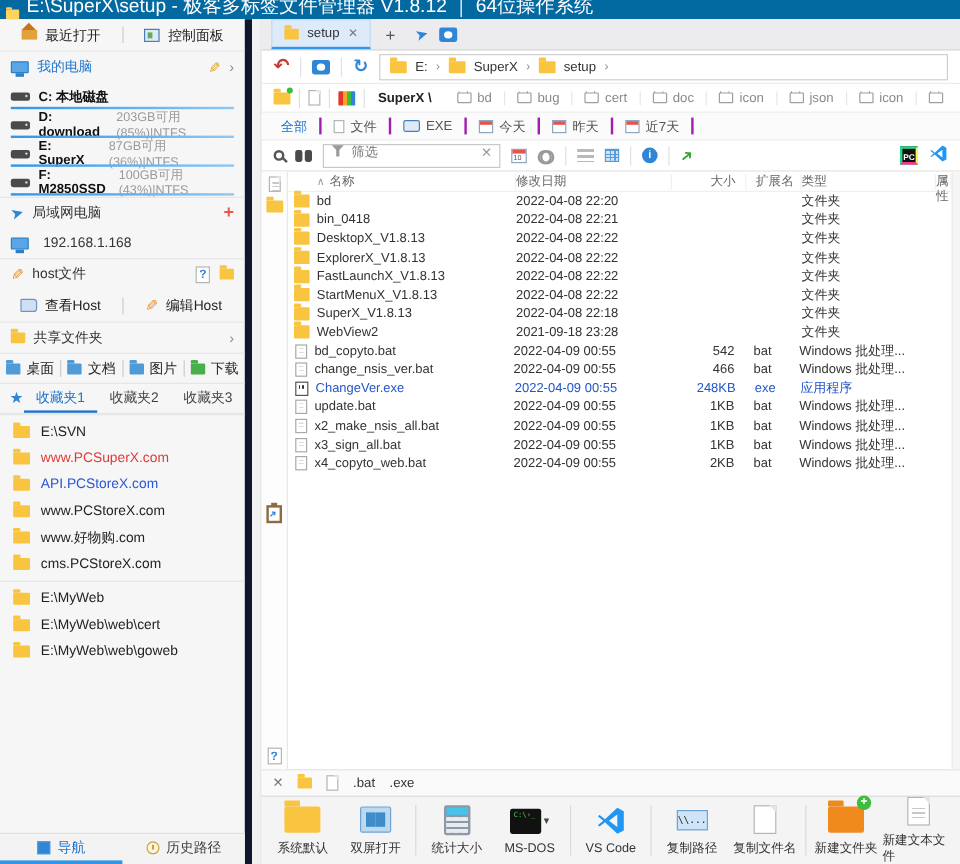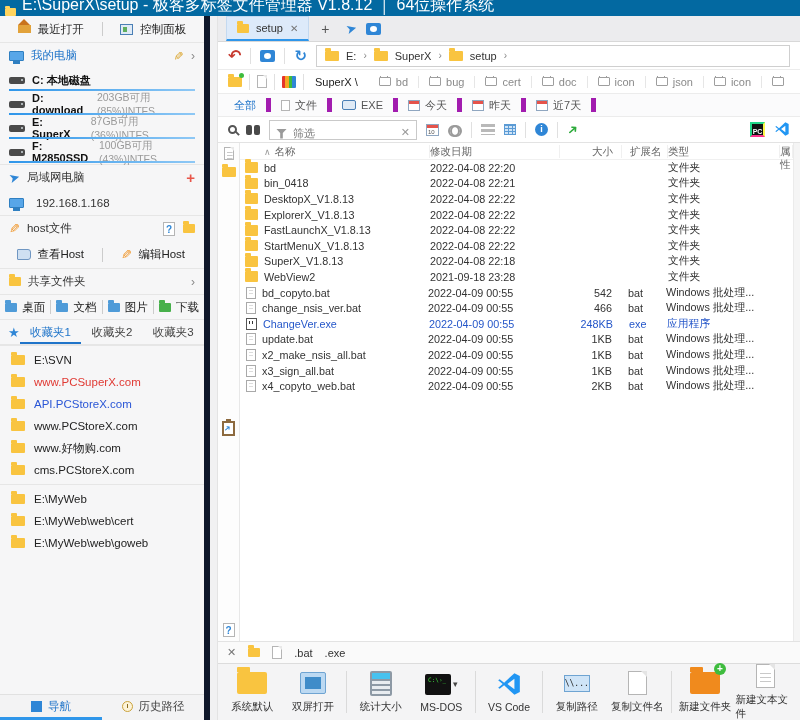--- a/index.html
+++ b/index.html
@@ -95,36 +95,36 @@
 .back{color:#c63a2f;font-size:16px;font-weight:bold;line-height:1;cursor:pointer}
 .refresh{color:#2f86d6;font-size:15px;font-weight:bold;line-height:1;cursor:pointer}
 .tsep2{width:1px;height:16px;background:#e0e0e0}
 .crumbbox{flex:1;display:flex;align-items:center;gap:7px;border:1px solid #cfcfcf;height:22px;padding:0 8px;background:#fff}
 .crumb{display:flex;align-items:center;gap:7px;cursor:pointer}
 .csep{color:#888;font-size:10px}
 .chiprow{height:24px;display:flex;align-items:center;gap:7px;padding:0 10px;border-bottom:1px solid #ececec;flex:none}
 .folddot{position:relative}
 .folddot::after{content:"";position:absolute;right:-2px;top:-4px;width:5px;height:5px;border-radius:50%;background:#3ebc3e}
 .rainbow{display:inline-block;width:14px;height:12px;background:linear-gradient(90deg,#e5342c 0 25%,#f6a623 25% 50%,#3ebc3e 50% 75%,#2f86d6 75%);border-radius:1px;flex:none}
-.chip-prefix{color:#222;font-weight:normal;padding:0 4px}
+.chip-prefix{color:#222;font-weight:bold;padding:0 4px}
 .chips{display:flex;align-items:center;overflow:hidden;flex:1}
 .chip{display:flex;align-items:center;gap:5px;color:#8a8a8a;padding:0 10px;border-right:1px solid #e6e6e6;white-space:nowrap;cursor:pointer}
 .filtrow{height:23px;display:flex;align-items:center;padding:0 6px;border-bottom:1px solid #ececec;background:#fbfbfc;flex:none}
-.fitem{display:flex;align-items:center;gap:5px;color:#555;padding:0 10px;border-right:5px solid #a21caf;height:14px;cursor:pointer}
+.fitem{display:flex;align-items:center;gap:5px;color:#555;padding:0 10px;border-right:2px solid #a21caf;height:14px;cursor:pointer}
 .fitem.active{color:#1f74c9}
 .fitem .ic{display:none}
 .fitem .ic.ic-page{display:inline-block;width:9px;height:11px;background:#fff;border:1px solid #b5b5b5}
 .fitem .ic.ic-exe{display:inline-block;width:14px;height:10px;background:#dfeaf6;border:1px solid #4a7fb5;border-radius:2px}
 .fitem .ic.ic-cal{display:inline-block;width:12px;height:11px;border:1px solid #8fa6c0;background:#fff;position:relative}
 .fitem .ic.ic-cal::before{content:"";position:absolute;top:0;left:0;right:0;height:3px;background:#e5534b}
 .searchrow{height:26px;display:flex;align-items:center;gap:9px;padding:0 10px;border-bottom:1px solid #e3e3e3;flex:none}
 .binoc{display:inline-block;width:14px;height:10px;position:relative;flex:none}
 .binoc::before,.binoc::after{content:"";position:absolute;top:0;width:6px;height:10px;background:#4a4a4a;border-radius:2px}
 .binoc::before{left:0}.binoc::after{right:0}
-.filterbox{display:flex;align-items:flex-end;gap:6px;border:1px solid #c9c9c9;height:20px;width:148px;padding:0 6px;background:#fff}
+.filterbox{display:flex;align-items:flex-start;gap:6px;border:1px solid #c9c9c9;height:20px;width:148px;padding:0 6px;background:#fff}
 .funnel{display:inline-block;width:11px;height:10px;background:#9a9a9a;clip-path:polygon(0 0,100% 0,62% 45%,62% 100%,38% 100%,38% 45%);flex:none}
 .filterbox input{border:none;outline:none;flex:1;font-size:11px;min-width:0;font-family:inherit;color:#555;background:transparent}
 .fx{color:#999;cursor:pointer;font-size:11px}
 .cal10{position:relative}
 .cal10::after{content:"10";position:absolute;left:1px;bottom:0;font-size:6px;color:#555}
 .linkic{display:inline-block;width:14px;height:9px;position:relative;flex:none}
 .linkic::before,.linkic::after{content:"";position:absolute;top:0;width:8px;height:8px;border:2px solid #9a9a9a;border-radius:50%}
 .linkic::before{left:0}.linkic::after{right:0}
 .listv{display:inline-block;width:14px;height:11px;background:repeating-linear-gradient(#b9b9b9 0 3px,#fff 3px 5px);flex:none}
 .gridv{display:inline-block;width:12px;height:11px;border:1px solid #5b9bd5;background:

